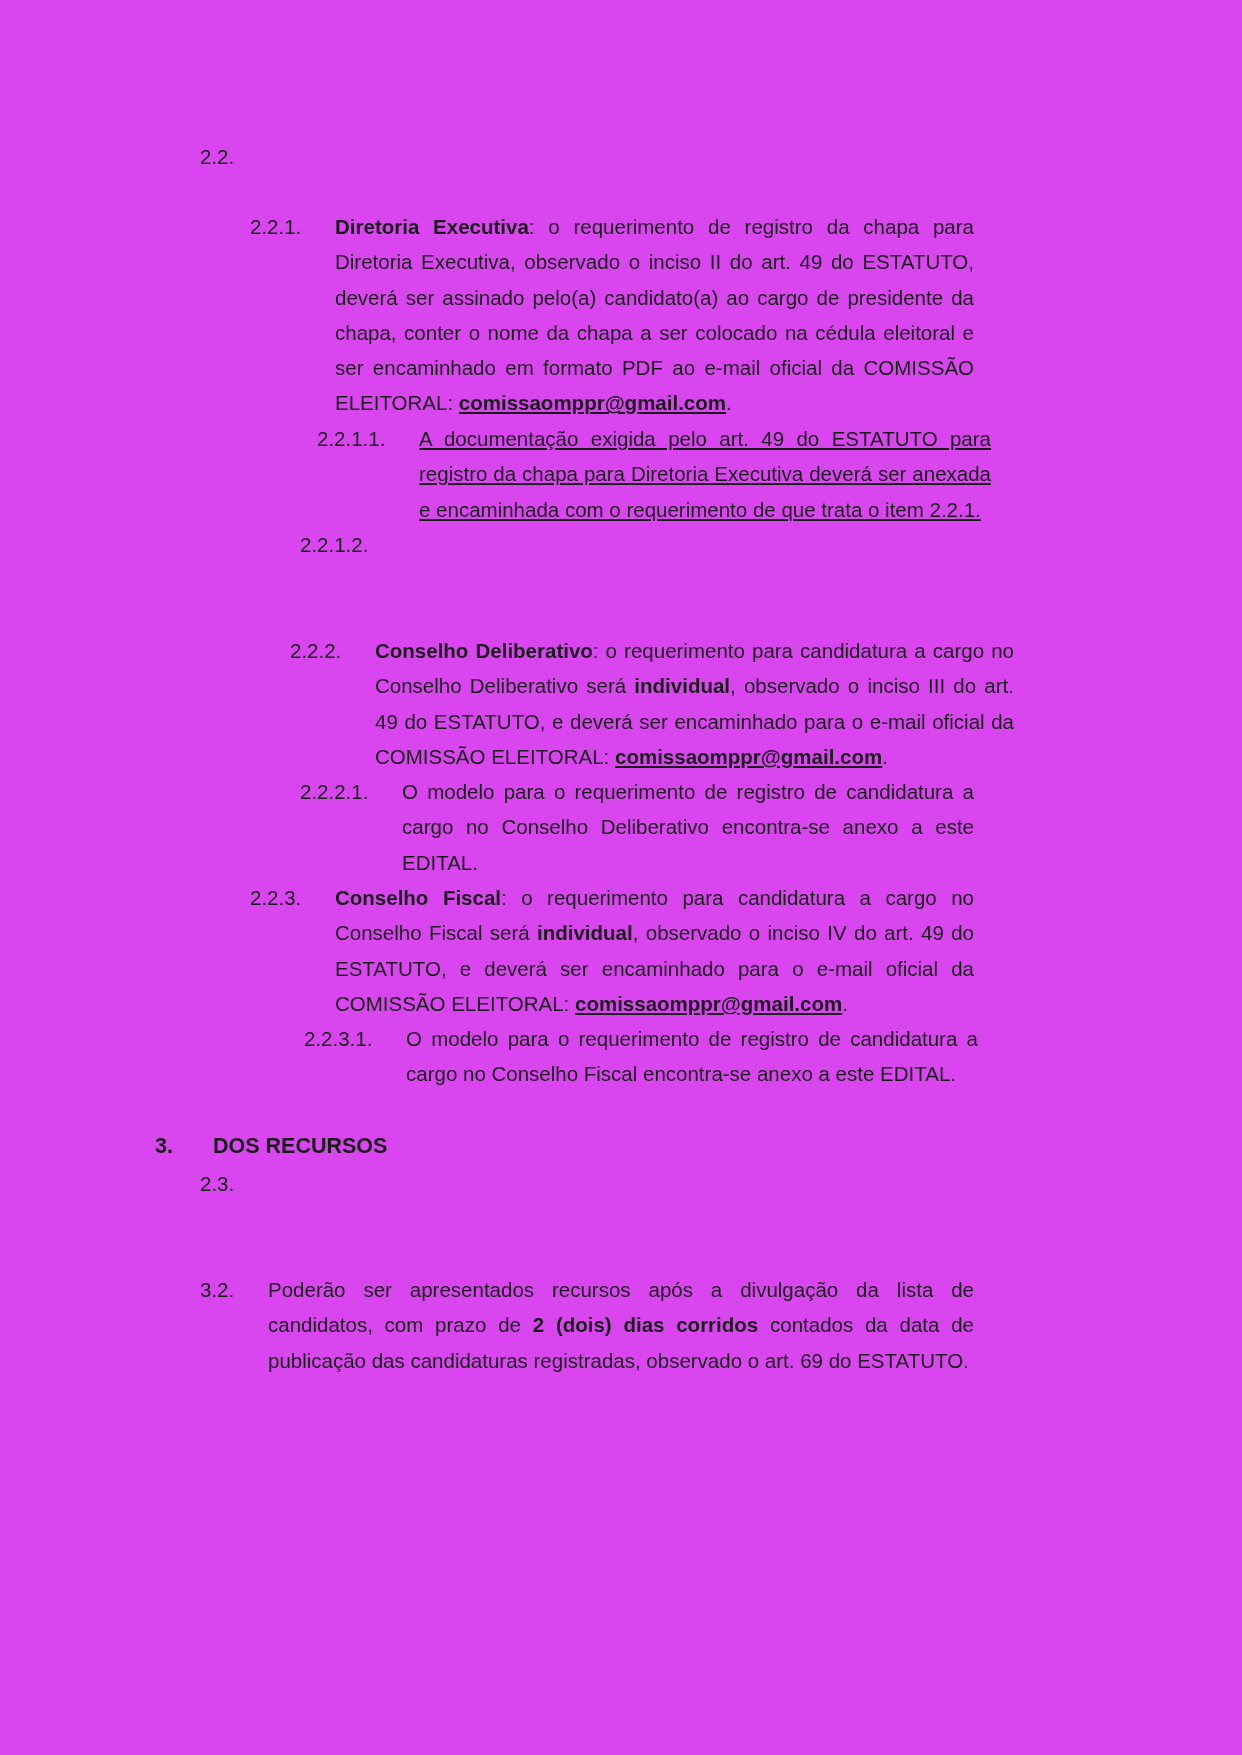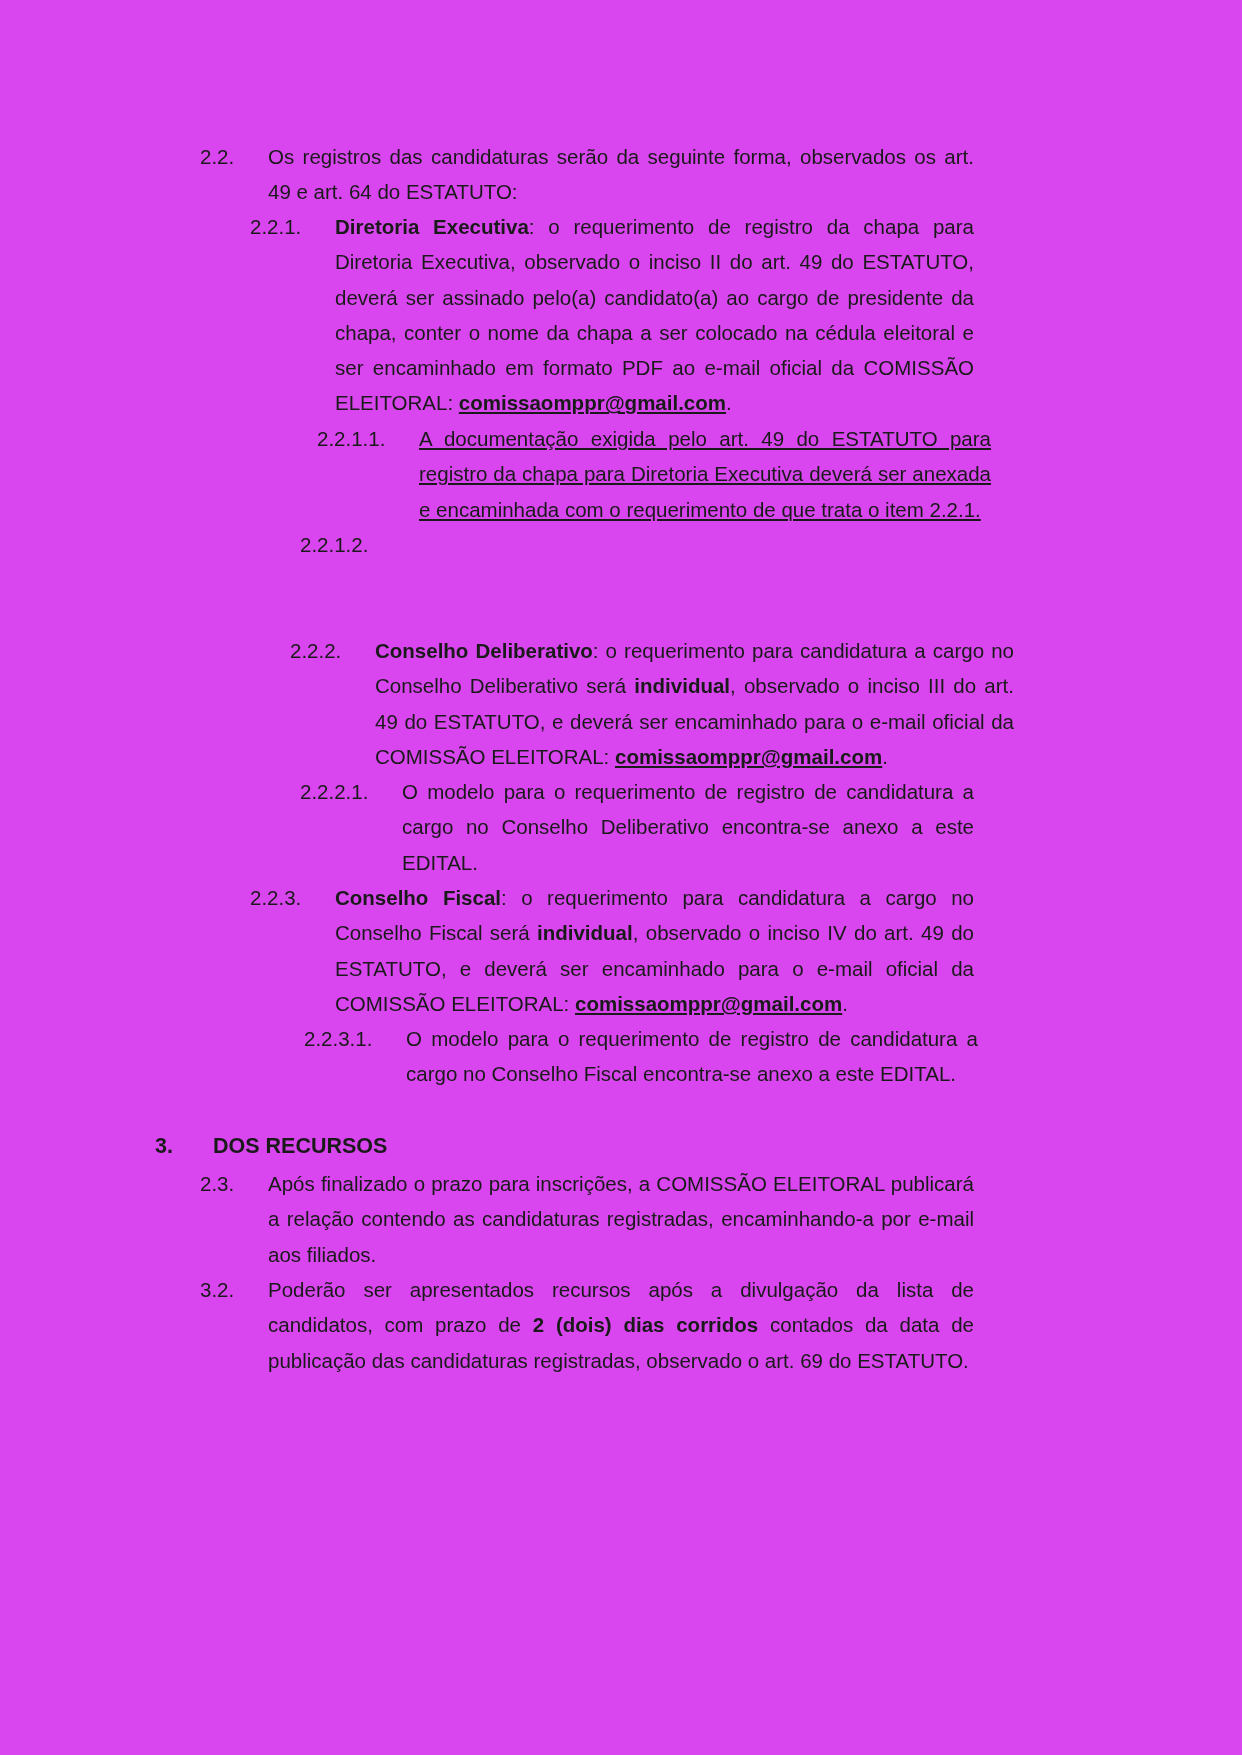--- a/index.html
+++ b/index.html
@@ -16,21 +16,20 @@
   .heading .title { position: absolute; white-space: nowrap; }
   .last-line { text-align-last: left; }
 </style>
 </head>
 <body>
 
 <div class="page">
 
   <div class="item" style="left:0; top:139px; width:1242px; height:72px;">
     <span class="num" style="left:200px;">2.2.</span>
-    <div class="txt last-line" style="left:268px; width:706px;">Os registros das candidaturas serão da seguinte forma, observados os art. 49 e art. 64 do ESTATUTO:</div>
   </div>
 
   <div class="item" style="left:0; top:209px; width:1242px; height:212px;">
     <span class="num" style="left:250px;">2.2.1.</span>
     <div class="txt last-line" style="left:335px; width:639px;"><span class="b">Diretoria Executiva</span><span>: o requerimento de registro da chapa para Diretoria Executiva, observado o inciso II do art. 49 do ESTATUTO, deverá ser assinado pelo(a) candidato(a) ao cargo de presidente da chapa, conter o nome da chapa a ser colocado na cédula eleitoral e ser encaminhado em formato PDF ao e-mail oficial da COMISSÃO ELEITORAL: </span><a class="link">comissaomppr@gmail.com</a><span>.</span></div>
   </div>
 
   <div class="item" style="left:17px; top:421px; width:1242px; height:106px;">
     <span class="num" style="left:300px;">2.2.1.1.</span>
     <div class="txt last-line" style="left:402px; width:572px;text-decoration:underline;">A documentação exigida pelo art. 49 do ESTATUTO para registro da chapa para Diretoria Executiva deverá ser anexada e encaminhada com o requerimento de que trata o item 2.2.1.</div>
@@ -60,21 +59,20 @@
     <div class="txt last-line" style="left:402px; width:572px;">O modelo para o requerimento de registro de candidatura a cargo no Conselho Fiscal encontra-se anexo a este EDITAL.</div>
   </div>
 
   <div class="heading" style="left:155px; top:1129px; width:900px; height:36px;">
     <span class="num" style="left:0;">3.</span>
     <span class="title" style="left:58px;">DOS RECURSOS</span>
   </div>
 
   <div class="item" style="left:0; top:1166px; width:1242px; height:106px;">
     <span class="num" style="left:200px;">2.3.</span>
-    <div class="txt last-line" style="left:268px; width:706px;">Após finalizado o prazo para inscrições, a COMISSÃO ELEITORAL publicará a relação contendo as candidaturas registradas, encaminhando-a por e-mail aos filiados.</div>
   </div>
 
   <div class="item" style="left:0; top:1272px; width:1242px; height:106px;">
     <span class="num" style="left:200px;">3.2.</span>
     <div class="txt last-line" style="left:268px; width:706px;"><span>Poderão ser apresentados recursos após a divulgação da lista de candidatos, com prazo de </span><span class="b">2 (dois) dias corridos</span><span> contados da data de publicação das candidaturas registradas, observado o art. 69 do ESTATUTO.</span></div>
   </div>
 
 </div>
 
 </body></html>

